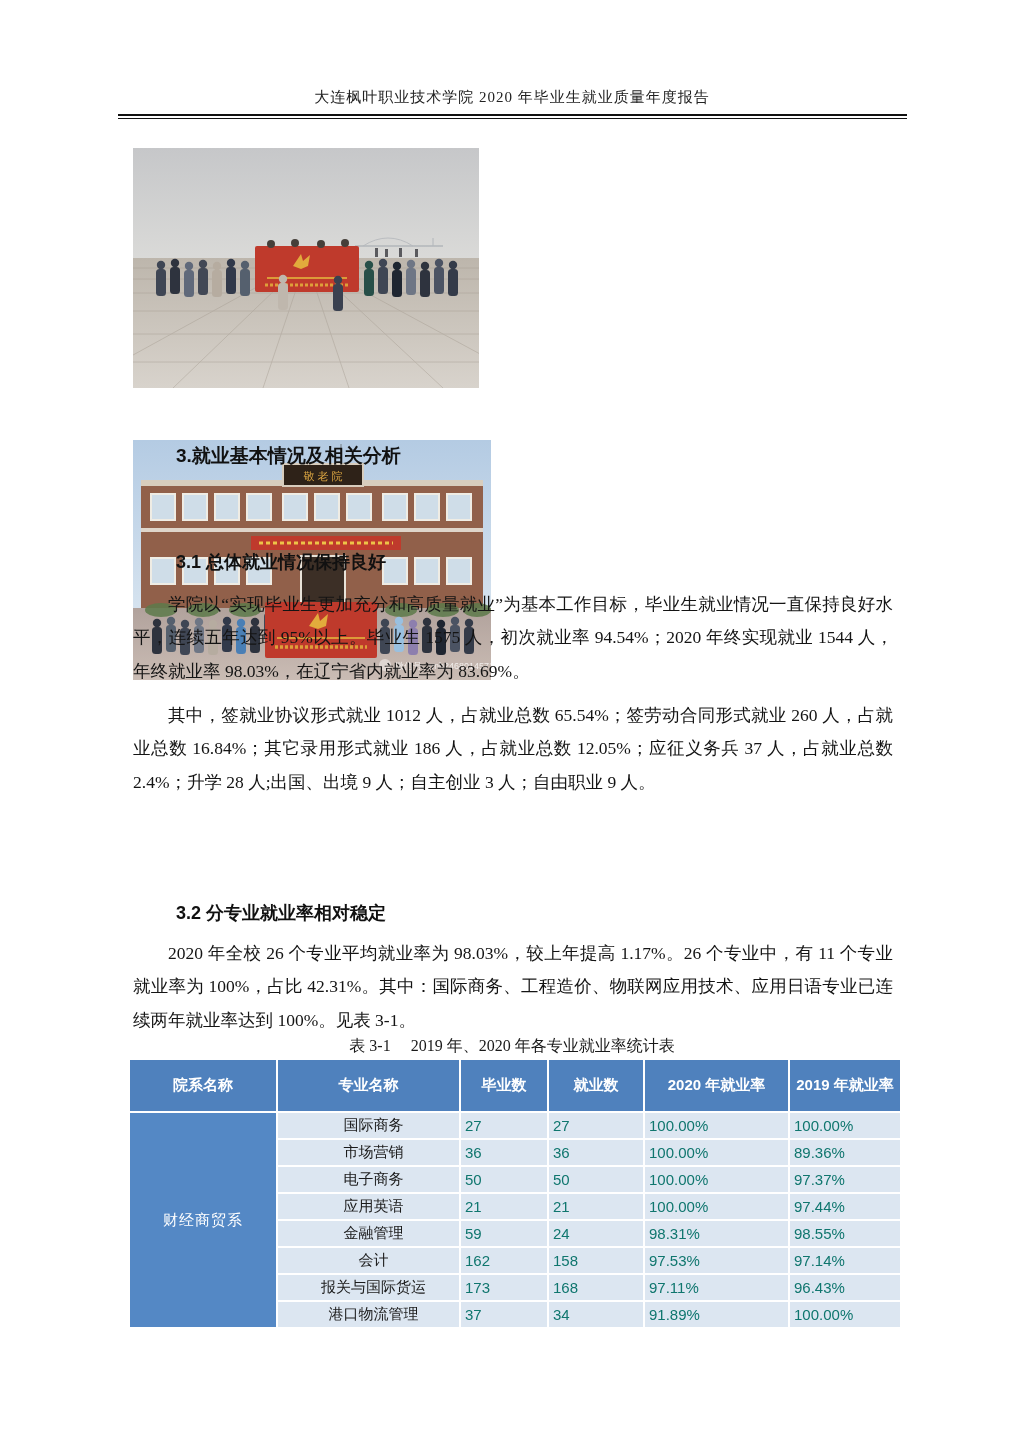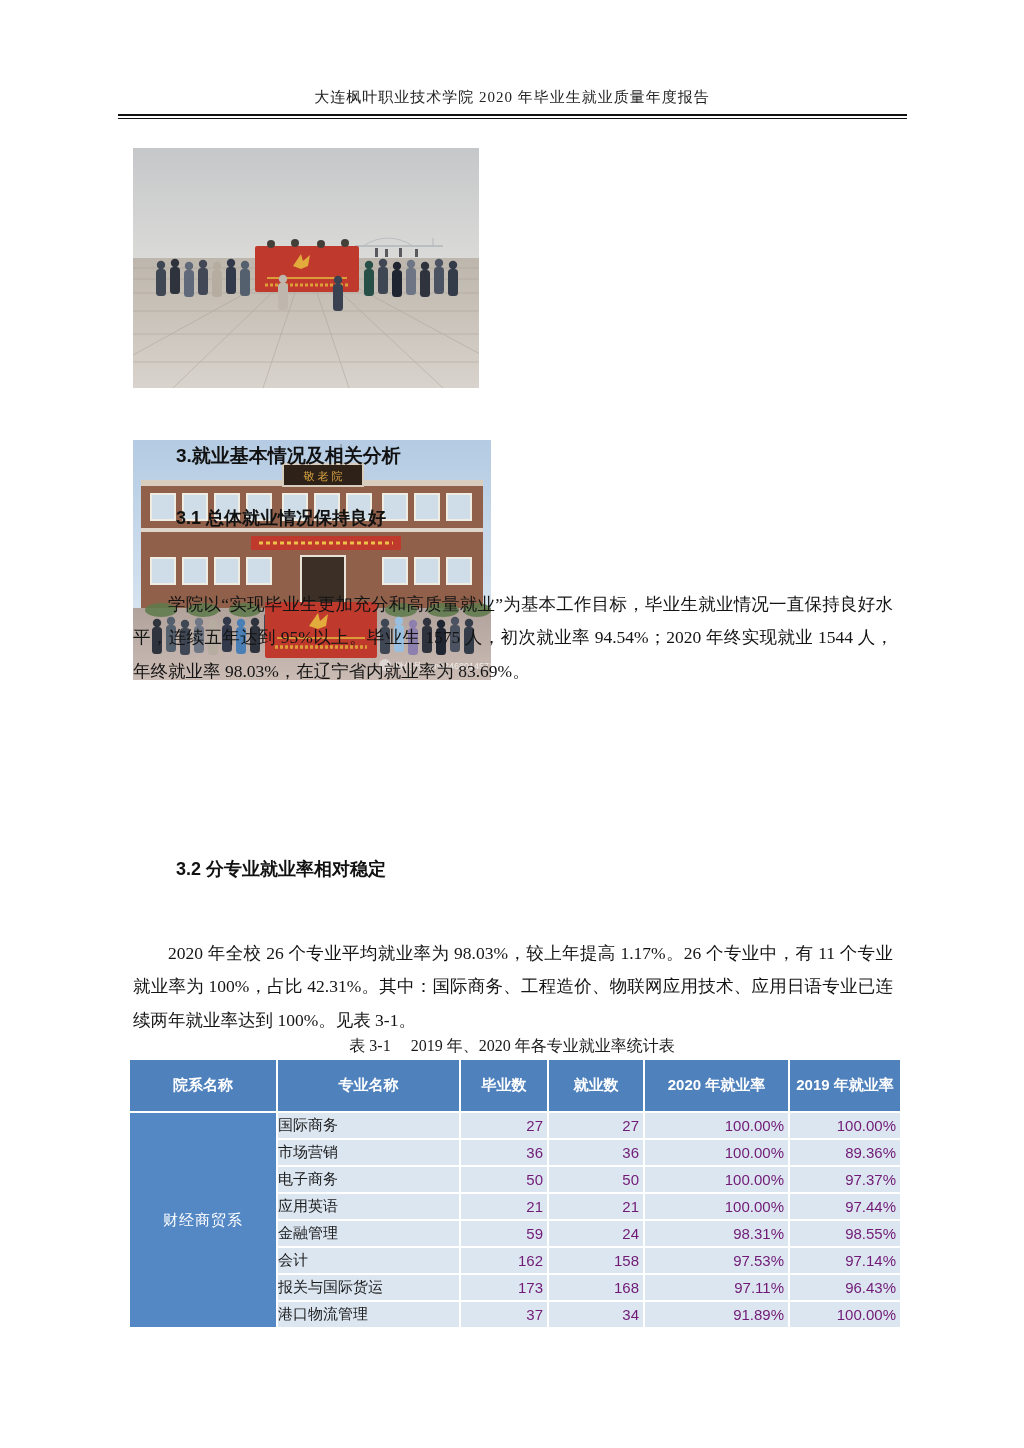--- a/index.html
+++ b/index.html
@@ -11,37 +11,37 @@
   .header-rule{position:absolute;top:114px;left:118px;width:789px;}
   .header-rule .thick{border-top:2.5px solid #111;}
   .header-rule .thin{margin-top:2px;border-top:1px solid #111;}
 
   .photos{position:absolute;top:148px;left:133px;display:flex;gap:52px;flex-direction:column;}
   .photo{display:block;}
 
   .sec-h1{position:absolute;top:443px;left:176px;
           font-family:"Liberation Sans","DejaVu Sans",sans-serif;font-weight:bold;font-size:19px;color:#111;}
   .sec-h2{position:absolute;left:176px;
-          font-family:"Liberation Sans","DejaVu Sans",sans-serif;font-weight:bold;font-size:18px;color:#111;}
+          font-family:"Liberation Sans","DejaVu Sans",sans-serif;font-weight:bold;font-size:18px;color:#111;margin-top:44px;}
   .h31{top:506px;} .h32{top:857px;}
 
   .para{position:absolute;left:133px;width:760px;font-size:17.5px;line-height:33.5px;
         text-align:justify;text-indent:2em;color:#141414;}
   .p311{top:570px;} .p312{top:681px;} .p321{top:919px;}
 
   .table-caption{position:absolute;top:1036px;left:0;width:100%;text-align:center;
                  font-size:16px;color:#1a1a1a;}
 
   .emp-table{position:absolute;top:1058px;left:128px;border-collapse:separate;border-spacing:2px;
              font-family:"Liberation Sans","DejaVu Sans",sans-serif;font-size:15px;table-layout:fixed;}
   .emp-table th{background:var(--table-header-bg,#4f81bd);color:#fff;font-weight:bold;
                 height:27px;padding:12px 2px;text-align:center;}
   .emp-table td{height:25px;padding:0 4px;}
-  .emp-table td.num{background:var(--table-row-bg,#dce6f1);text-align:right;color:#701a75;}
-  .emp-table td.major{background:var(--table-row-bg,#dce6f1);text-align:left;padding-left:0;color:#1b1b1b;}
+  .emp-table td.num{background:var(--table-row-bg,#dce6f1);text-align:left;color:#0f766e;}
+  .emp-table td.major{background:var(--table-row-bg,#dce6f1);text-align:center;padding-left:14px;color:#1b1b1b;}
   .emp-table td.dept{background:var(--table-dept-bg,#5488c5);color:#fff;text-align:center;
                      font-weight:normal;letter-spacing:1px;}
   .c1{width:146px;} .c2{width:181px;} .c3{width:86px;} .c4{width:94px;} .c5{width:143px;} .c6{width:110px;}
 
   .page-num{position:absolute;top:1358px;left:0;width:100%;text-align:center;
             font-size:14px;font-family:"Liberation Sans","DejaVu Sans",sans-serif;color:#222;}
 </style>
 </head>
 <body>
 
@@ -219,20 +219,21 @@
         <circle cx="252" cy="225" r="6" fill="#ffffff" opacity="0.45"></circle>
         <text x="262" y="229" font-size="9" fill="#ffffff" opacity="0.75" font-family="Liberation Sans, sans-serif">微信号: zmh2468014571</text>
       </g>
     </svg>
   </div>
 
   <div class="sec-h1">3.就业基本情况及相关分析</div>
   <div class="sec-h2 h31">3.1 总体就业情况保持良好</div>
 
   <p class="para p311">学院以“实现毕业生更加充分和高质量就业”为基本工作目标，毕业生就业情况一直保持良好水平，连续五年达到 95%以上。毕业生 1575 人，初次就业率 94.54%；2020 年终实现就业 1544 人，年终就业率 98.03%，在辽宁省内就业率为 83.69%。</p>
+  <p class="para p312">其中，签就业协议形式就业 1012 人，占就业总数 65.54%；签劳动合同形式就业 260 人，占就业总数 16.84%；其它录用形式就业 186 人，占就业总数 12.05%；应征义务兵 37 人，占就业总数 2.4%；升学 28 人;出国、出境 9 人；自主创业 3 人；自由职业 9 人。</p>
 
   <div class="sec-h2 h32">3.2 分专业就业率相对稳定</div>
   <p class="para p321">2020 年全校 26 个专业平均就业率为 98.03%，较上年提高 1.17%。26 个专业中，有 11 个专业就业率为 100%，占比 42.31%。其中：国际商务、工程造价、物联网应用技术、应用日语专业已连续两年就业率达到 100%。见表 3-1。</p>
 
   <div class="table-caption">表 3-1　 2019 年、2020 年各专业就业率统计表</div>
 
   <table class="emp-table">
     <colgroup>
       <col class="c1">
         <col class="c2">

